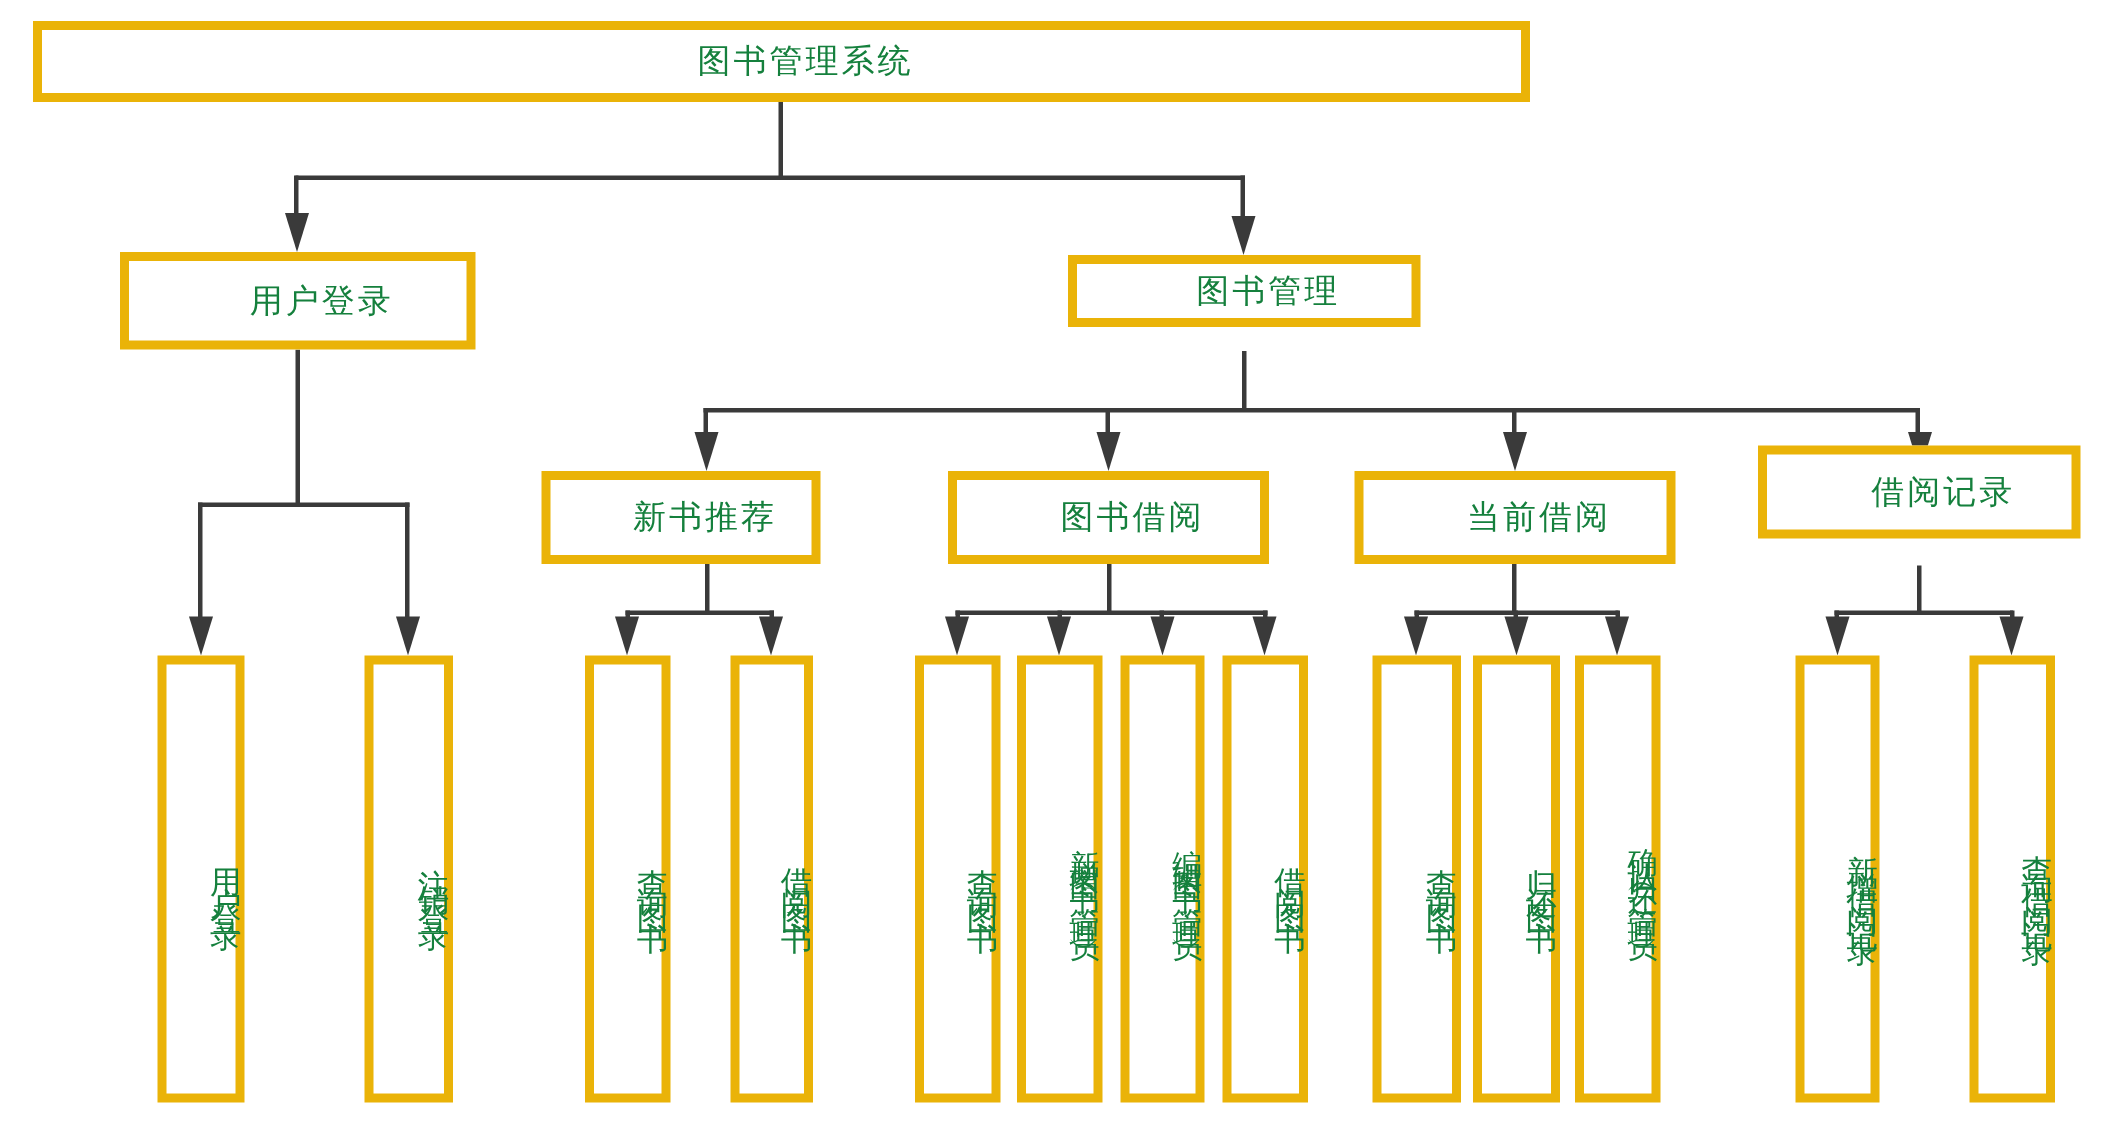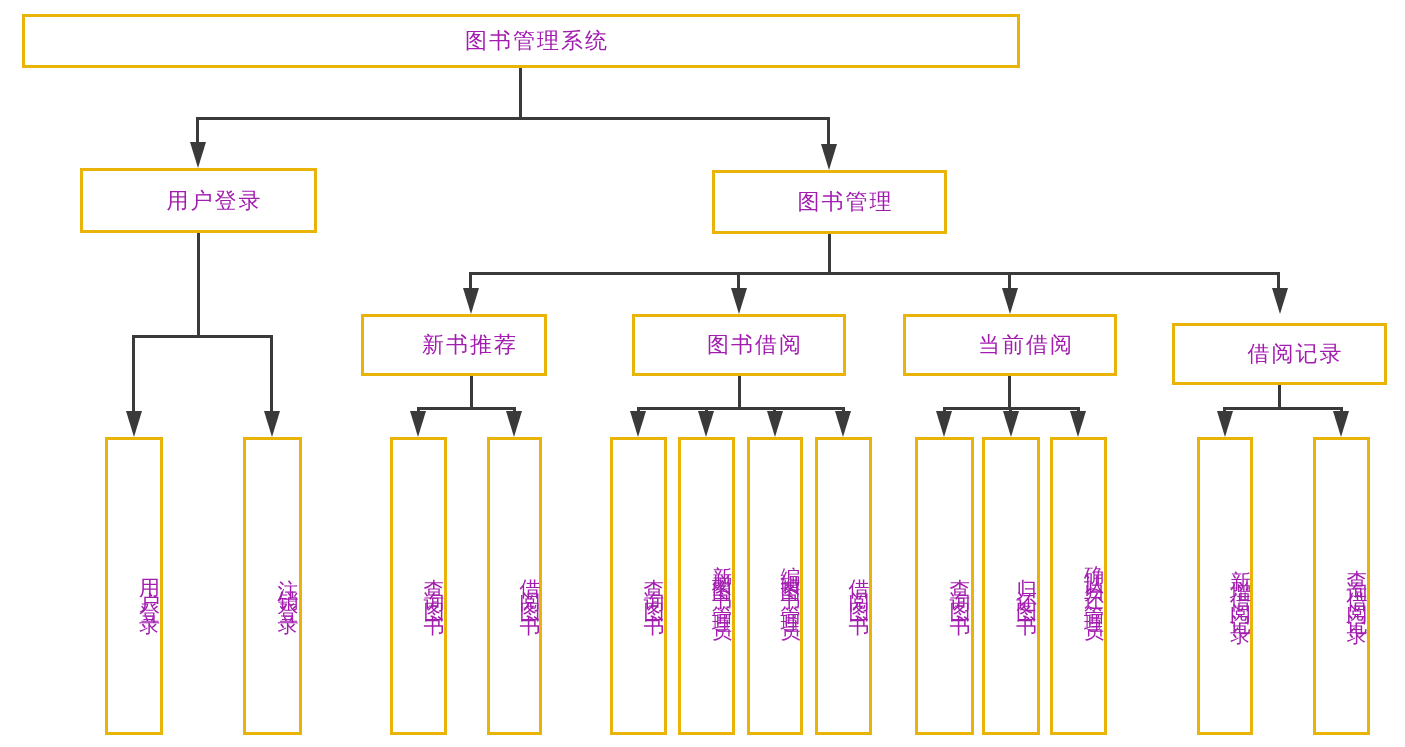--- a/index.html
+++ b/index.html
@@ -9,27 +9,27 @@
     height: 747px;
     background: #ffffff;
     overflow: hidden;
     font-family: "Liberation Sans", "DejaVu Sans", sans-serif;
     color: #2f2f2f;
   }
   .node {
     position: absolute;
     box-sizing: border-box;
     background: #ffffff;
-    border: 3px solid #eab308;
+    border: 6px solid #eab308;
     display: flex;
     align-items: center;
     justify-content: center;
     font-size: 22px;
     letter-spacing: 2px;
-    color: #a21caf;
+    color: #15803d;
     z-index: 2;
     padding-left: 32px;
   }
   .leaf { z-index: 2; }
   .vtext {
     writing-mode: vertical-rl;
     text-orientation: mixed;
     font-size: 21px;
     letter-spacing: 12px;
     line-height: 1;
@@ -119,34 +119,34 @@
   <div class="vln" style="left:1340px;top:407px;height:7px"></div>
   <div class="arr" style="left:1333px;top:411px"></div>
 
   <div class="node" style="left:22px;top:14px;width:998px;height:54px">
     <span>图书管理系统</span>
   </div>
 
   <div class="node" style="left:80px;top:168px;width:237px;height:65px">
     <span>用户登录</span>
   </div>
-  <div class="node" style="left:712px;top:170px;width:235px;height:64px">
+  <div class="node" style="left:712px;top:170px;width:235px;height:48px">
     <span>图书管理</span>
   </div>
 
   <div class="node" style="left:361px;top:314px;width:186px;height:62px">
     <span>新书推荐</span>
   </div>
   <div class="node" style="left:903px;top:314px;width:214px;height:62px">
     <span>当前借阅</span>
   </div>
   <div class="node" style="left:632px;top:314px;width:214px;height:62px">
     <span>图书借阅</span>
   </div>
-  <div class="node" style="left:1172px;top:323px;width:215px;height:62px">
+  <div class="node" style="left:1172px;top:297px;width:215px;height:62px">
     <span>借阅记录</span>
   </div>
 
   <div class="node leaf" style="left:105px;top:437px;width:58px;height:298px">
     <span class="vtext">用户登录</span>
   </div>
   <div class="node leaf" style="left:243px;top:437px;width:59px;height:298px">
     <span class="vtext">注销登录</span>
   </div>
 

